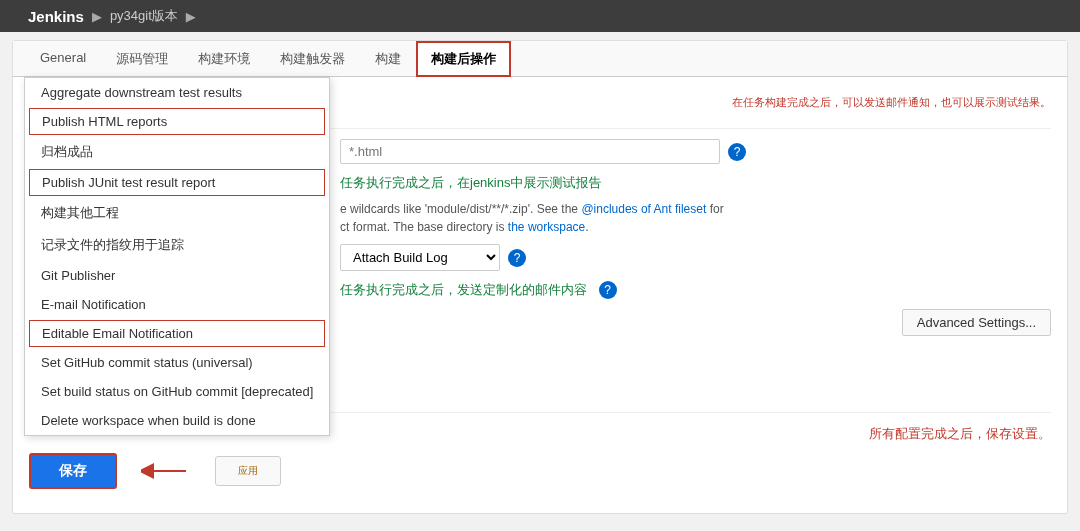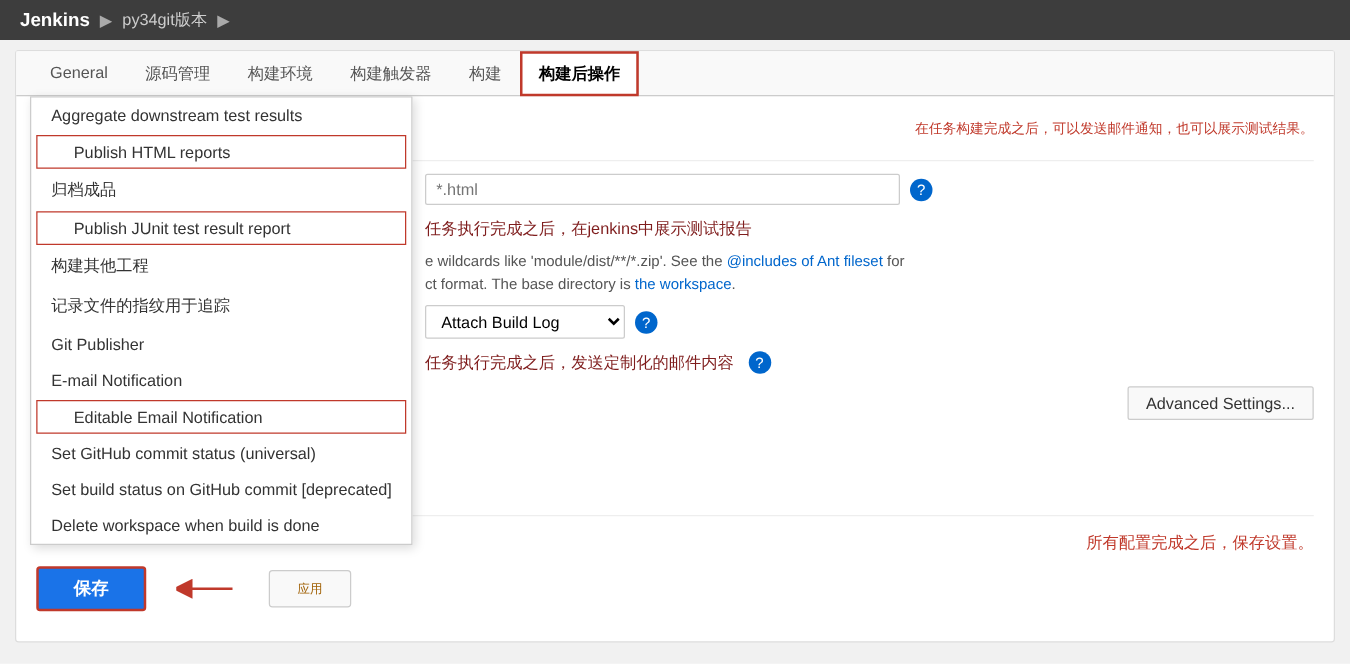--- a/index.html
+++ b/index.html
@@ -2,21 +2,21 @@
 <html><head>
   <meta charset="utf-8">
   <style>
     * { box-sizing: border-box; margin: 0; padding: 0; }
     body { font-family: Arial, sans-serif; font-size: 13px; background: #f1f1f1; color: #333; }
 
     
     .topbar {
       background: #3d3d3d;
       color: #fff;
-      padding: 0 16px;
+      padding: 0 28px;
       height: 32px;
       display: flex;
       align-items: center;
       gap: 8px;
       font-size: 13px;
     }
     .topbar-logo { font-weight: bold; font-size: 15px; color: #fff; }
     .topbar-sep { color: #aaa; }
     .topbar-item { color: #ccc; }
 
@@ -81,21 +81,21 @@
     }
     .dropdown-item {
       padding: 7px 16px;
       cursor: pointer;
       font-size: 13px;
       color: #333;
     }
     .dropdown-item.highlighted {
       border: 1.5px solid #c0392b;
       margin: 1px 4px;
-      padding: 5px 29px;
+      padding: 5px 12px;
     }
     .form-input {
       border: 1px solid #ccc;
       padding: 4px 8px;
       font-size: 13px;
       min-width: 300px;
       border-radius: 2px;
     }
 
     
@@ -193,21 +193,21 @@
     }
 
     .content-row {
       display: flex;
       gap: 16px;
       align-items: flex-start;
     }
     .left-dropdown { width: 295px; flex-shrink: 0; }
     .right-content { flex: 1; }
 
-    .inline-red { color: #7f1d1d; }
+    .inline-red { color: #15803d; }
     .inline-blue { color: #0066cc; }
 
     .workspace-link { color: #0066cc; font-weight: normal; }
 
     .row-with-help {
       display: flex;
       align-items: center;
       gap: 8px;
       margin-bottom: 10px;
     }

